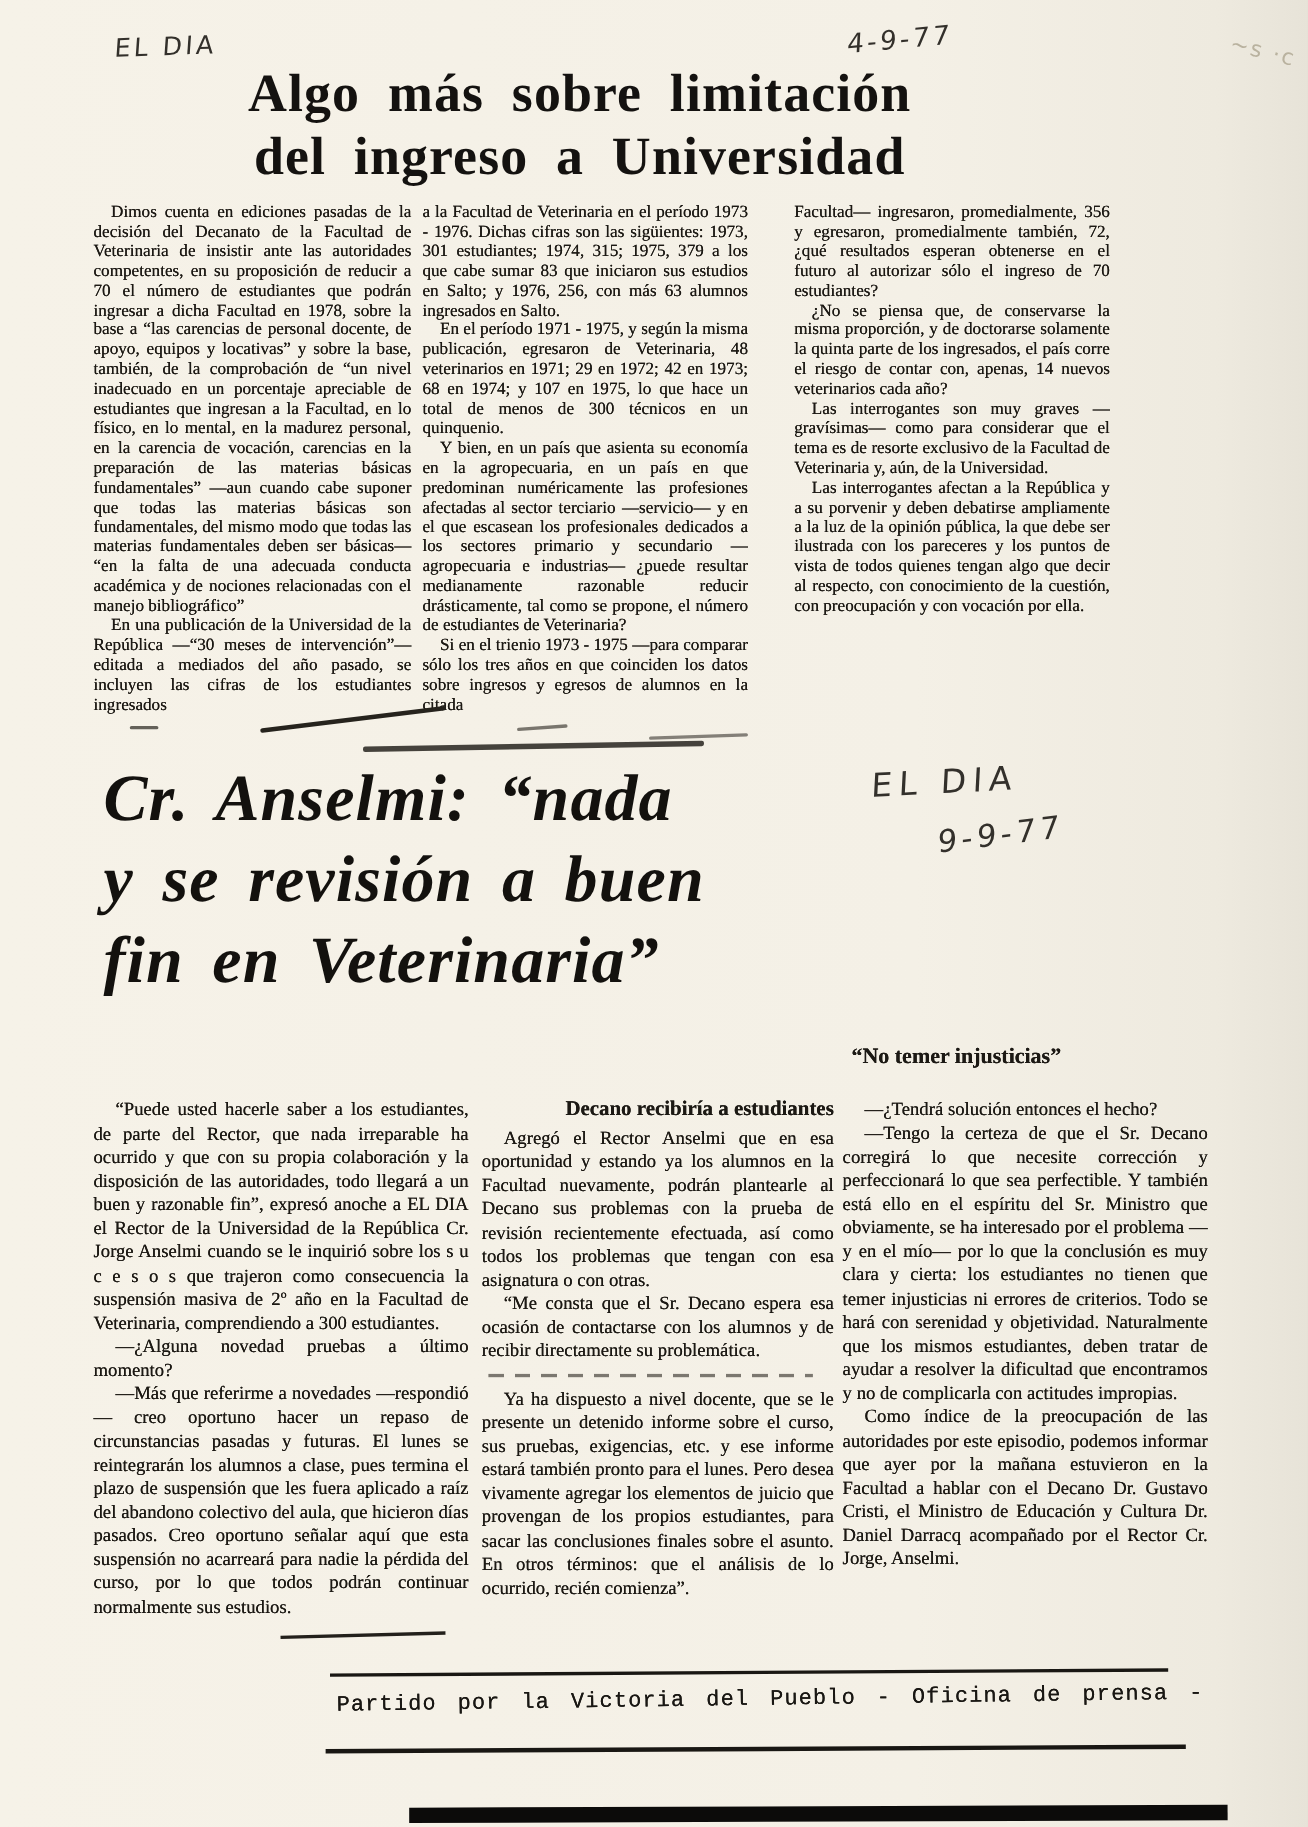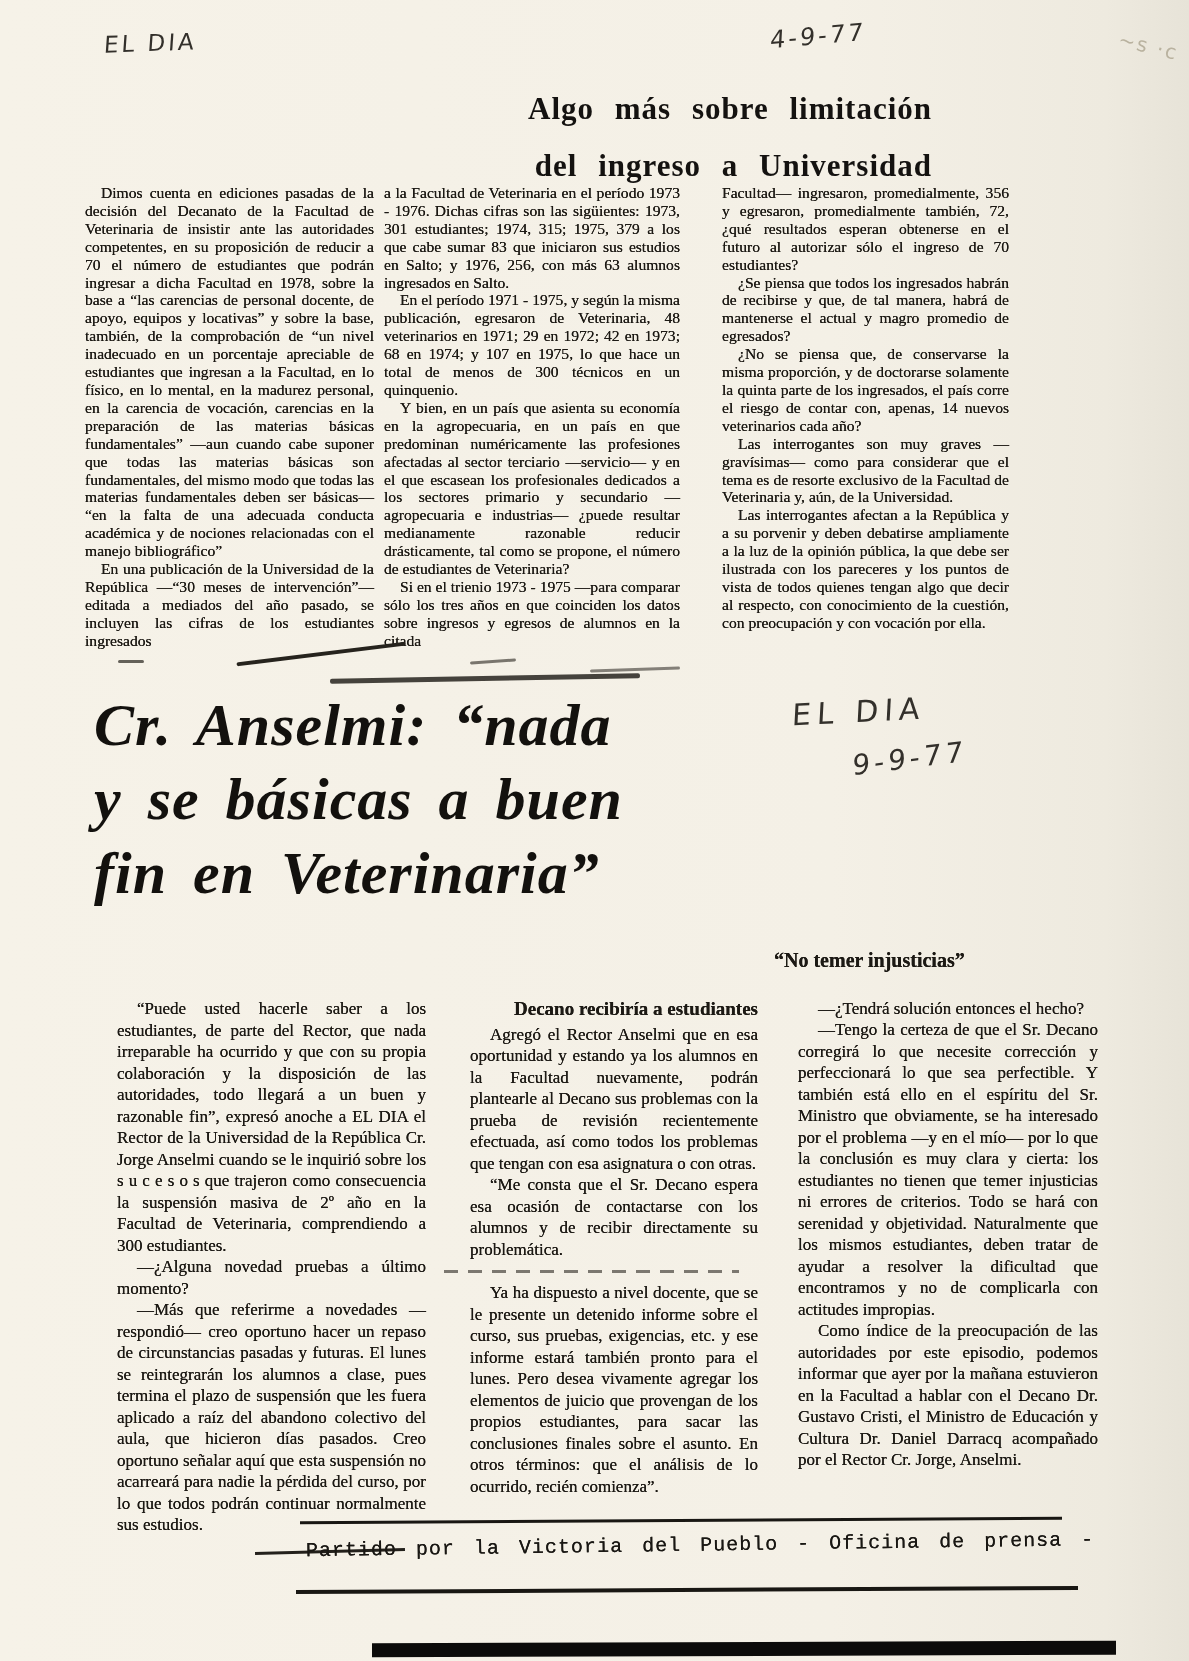--- a/index.html
+++ b/index.html
@@ -23,24 +23,23 @@
   }
   .hand-eldia-top{left:104px;top:30px;font-size:23px;}
   .hand-date-top{left:770px;top:22px;font-size:24px;transform:rotate(-5deg) skewX(-8deg);}
   .hand-eldia-2{left:792px;top:694px;font-size:30px;letter-spacing:6px;transform:rotate(-3deg) skewX(-6deg);}
   .hand-date-2{left:852px;top:742px;font-size:28px;letter-spacing:4px;transform:rotate(-7deg) skewX(-8deg);}
   .scribble{position:absolute;left:1118px;top:34px;color:#b9b29f;font-size:20px;transform:rotate(14deg);letter-spacing:2px;font-family:"DejaVu Sans",sans-serif;}
 
   
   .a1-headline{
     position:absolute;left:122px;top:56px;width:810px;
-    font-weight:bold;font-size:31px;line-height:57px;
+    font-weight:bold;font-size:49px;line-height:57px;
     letter-spacing:1px;word-spacing:12px;color:#141210;
-    text-align:right;
-    margin-top:24px;
+    text-align:center;
   }
   .a1col{
     position:absolute;top:184px;
     font-size:15.6px;line-height:17.9px;
     text-align:justify;
     text-shadow:0 0 .45px #1c1914;
   }
   .a1col1{left:85px;width:289px;}
   .a1col2{left:384px;width:296px;}
   .a1col3{left:722px;width:287px;}
@@ -57,21 +56,21 @@
     font-size:17px;line-height:21.5px;
     text-align:justify;
     text-shadow:0 0 .45px #1c1914;
   }
   .a2col1{left:85px;top:998px;width:341px;}
   .a2col2{left:438px;top:998px;width:320px;}
   .a2col3{left:766px;top:950px;width:332px;}
 
   .p{margin:0;text-indent:16px;}
   .p.noindent{text-indent:0;}
-  .a2col .p{text-indent:20px;margin-left:32px;}
+  .a2col .p{text-indent:20px;}
   .subhead{font-weight:bold;font-size:19px;margin:0 0 4px 0;text-indent:0;text-align:right;}
   .subhead-quoted{font-weight:bold;font-size:20px;margin:0 0 26px 8px;text-indent:0;text-align:left;}
 
   .dash-divider{
     height:3px;width:92%;
     margin:10px 0 9px 2%;
     background:repeating-linear-gradient(90deg,#3a362f 0 14px,transparent 14px 24px);
     opacity:.65;
   }
   .endline{
@@ -123,38 +122,37 @@
     <p class="p">En una publicación de la Universidad de la República —“30 meses de intervención”— editada a mediados del año pasado, se incluyen las cifras de los estudiantes ingresados</p>
   </div>
   <div class="a1col a1col2">
     <p class="p noindent">a la Facultad de Veterinaria en el período 1973 - 1976. Dichas cifras son las sigüientes: 1973, 301 estudiantes; 1974, 315; 1975, 379 a los que cabe sumar 83 que iniciaron sus estudios en Salto; y 1976, 256, con más 63 alumnos ingresados en Salto.</p>
     <p class="p">En el período 1971 - 1975, y según la misma publicación, egresaron de Veterinaria, 48 veterinarios en 1971; 29 en 1972; 42 en 1973; 68 en 1974; y 107 en 1975, lo que hace un total de menos de 300 técnicos en un quinquenio.</p>
     <p class="p">Y bien, en un país que asienta su economía en la agropecuaria, en un país en que predominan numéricamente las profesiones afectadas al sector terciario —servicio— y en el que escasean los profesionales dedicados a los sectores primario y secundario —agropecuaria e industrias— ¿puede resultar medianamente razonable reducir drásticamente, tal como se propone, el número de estudiantes de Veterinaria?</p>
     <p class="p">Si en el trienio 1973 - 1975 —para comparar sólo los tres años en que coinciden los datos sobre ingresos y egresos de alumnos en la citada</p>
   </div>
   <div class="a1col a1col3">
     <p class="p noindent">Facultad— ingresaron, promedialmente, 356 y egresaron, promedialmente también, 72, ¿qué resultados esperan obtenerse en el futuro al autorizar sólo el ingreso de 70 estudiantes?</p>
-    <p class="p">¿Se piensa que todos los ingresados habrán de recibirse y que, de tal manera, habrá de mantenerse el actual y magro promedio de egresados?</p>
     <p class="p">¿No se piensa que, de conservarse la misma proporción, y de doctorarse solamente la quinta parte de los ingresados, el país corre el riesgo de contar con, apenas, 14 nuevos veterinarios cada año?</p>
     <p class="p">Las interrogantes son muy graves —gravísimas— como para considerar que el tema es de resorte exclusivo de la Facultad de Veterinaria y, aún, de la Universidad.</p>
     <p class="p">Las interrogantes afectan a la República y a su porvenir y deben debatirse ampliamente a la luz de la opinión pública, la que debe ser ilustrada con los pareceres y los puntos de vista de todos quienes tengan algo que decir al respecto, con conocimiento de la cuestión, con preocupación y con vocación por ella.</p>
   </div>
 
   <div class="smudge smudge1"></div>
   <div class="smudge smudge2"></div>
   <div class="smudge smudge3"></div>
   <div class="smudge smudge4"></div>
   <div class="smudge smudge5"></div>
 
   <div class="hand hand-eldia-2">EL DIA</div>
   <div class="hand hand-date-2">9-9-77</div>
 
   <div class="a2-headline">
     <div>Cr. Anselmi: “nada</div>
-    <div>y se básicas a buen</div>
+    <div>y se revisión a buen</div>
     <div>fin en Veterinaria”</div>
   </div>
 
   <div class="a2col a2col1">
     <p class="p">“Puede usted hacerle saber a los estudiantes, de parte del Rector, que nada irreparable ha ocurrido y que con su propia colaboración y la disposición de las autoridades, todo llegará a un buen y razonable fin”, expresó anoche a EL DIA el Rector de la Universidad de la República Cr. Jorge Anselmi cuando se le inquirió sobre los s u c e s o s que trajeron como consecuencia la suspensión masiva de 2º año en la Facultad de Veterinaria, comprendiendo a 300 estudiantes.</p>
     <p class="p">—¿Alguna novedad pruebas a último momento?</p>
     <p class="p">—Más que referirme a novedades —respondió— creo oportuno hacer un repaso de circunstancias pasadas y futuras. El lunes se reintegrarán los alumnos a clase, pues termina el plazo de suspensión que les fuera aplicado a raíz del abandono colectivo del aula, que hicieron días pasados. Creo oportuno señalar aquí que esta suspensión no acarreará para nadie la pérdida del curso, por lo que todos podrán continuar normalmente sus estudios.</p>
     <div class="endline"></div>
   </div>
 

